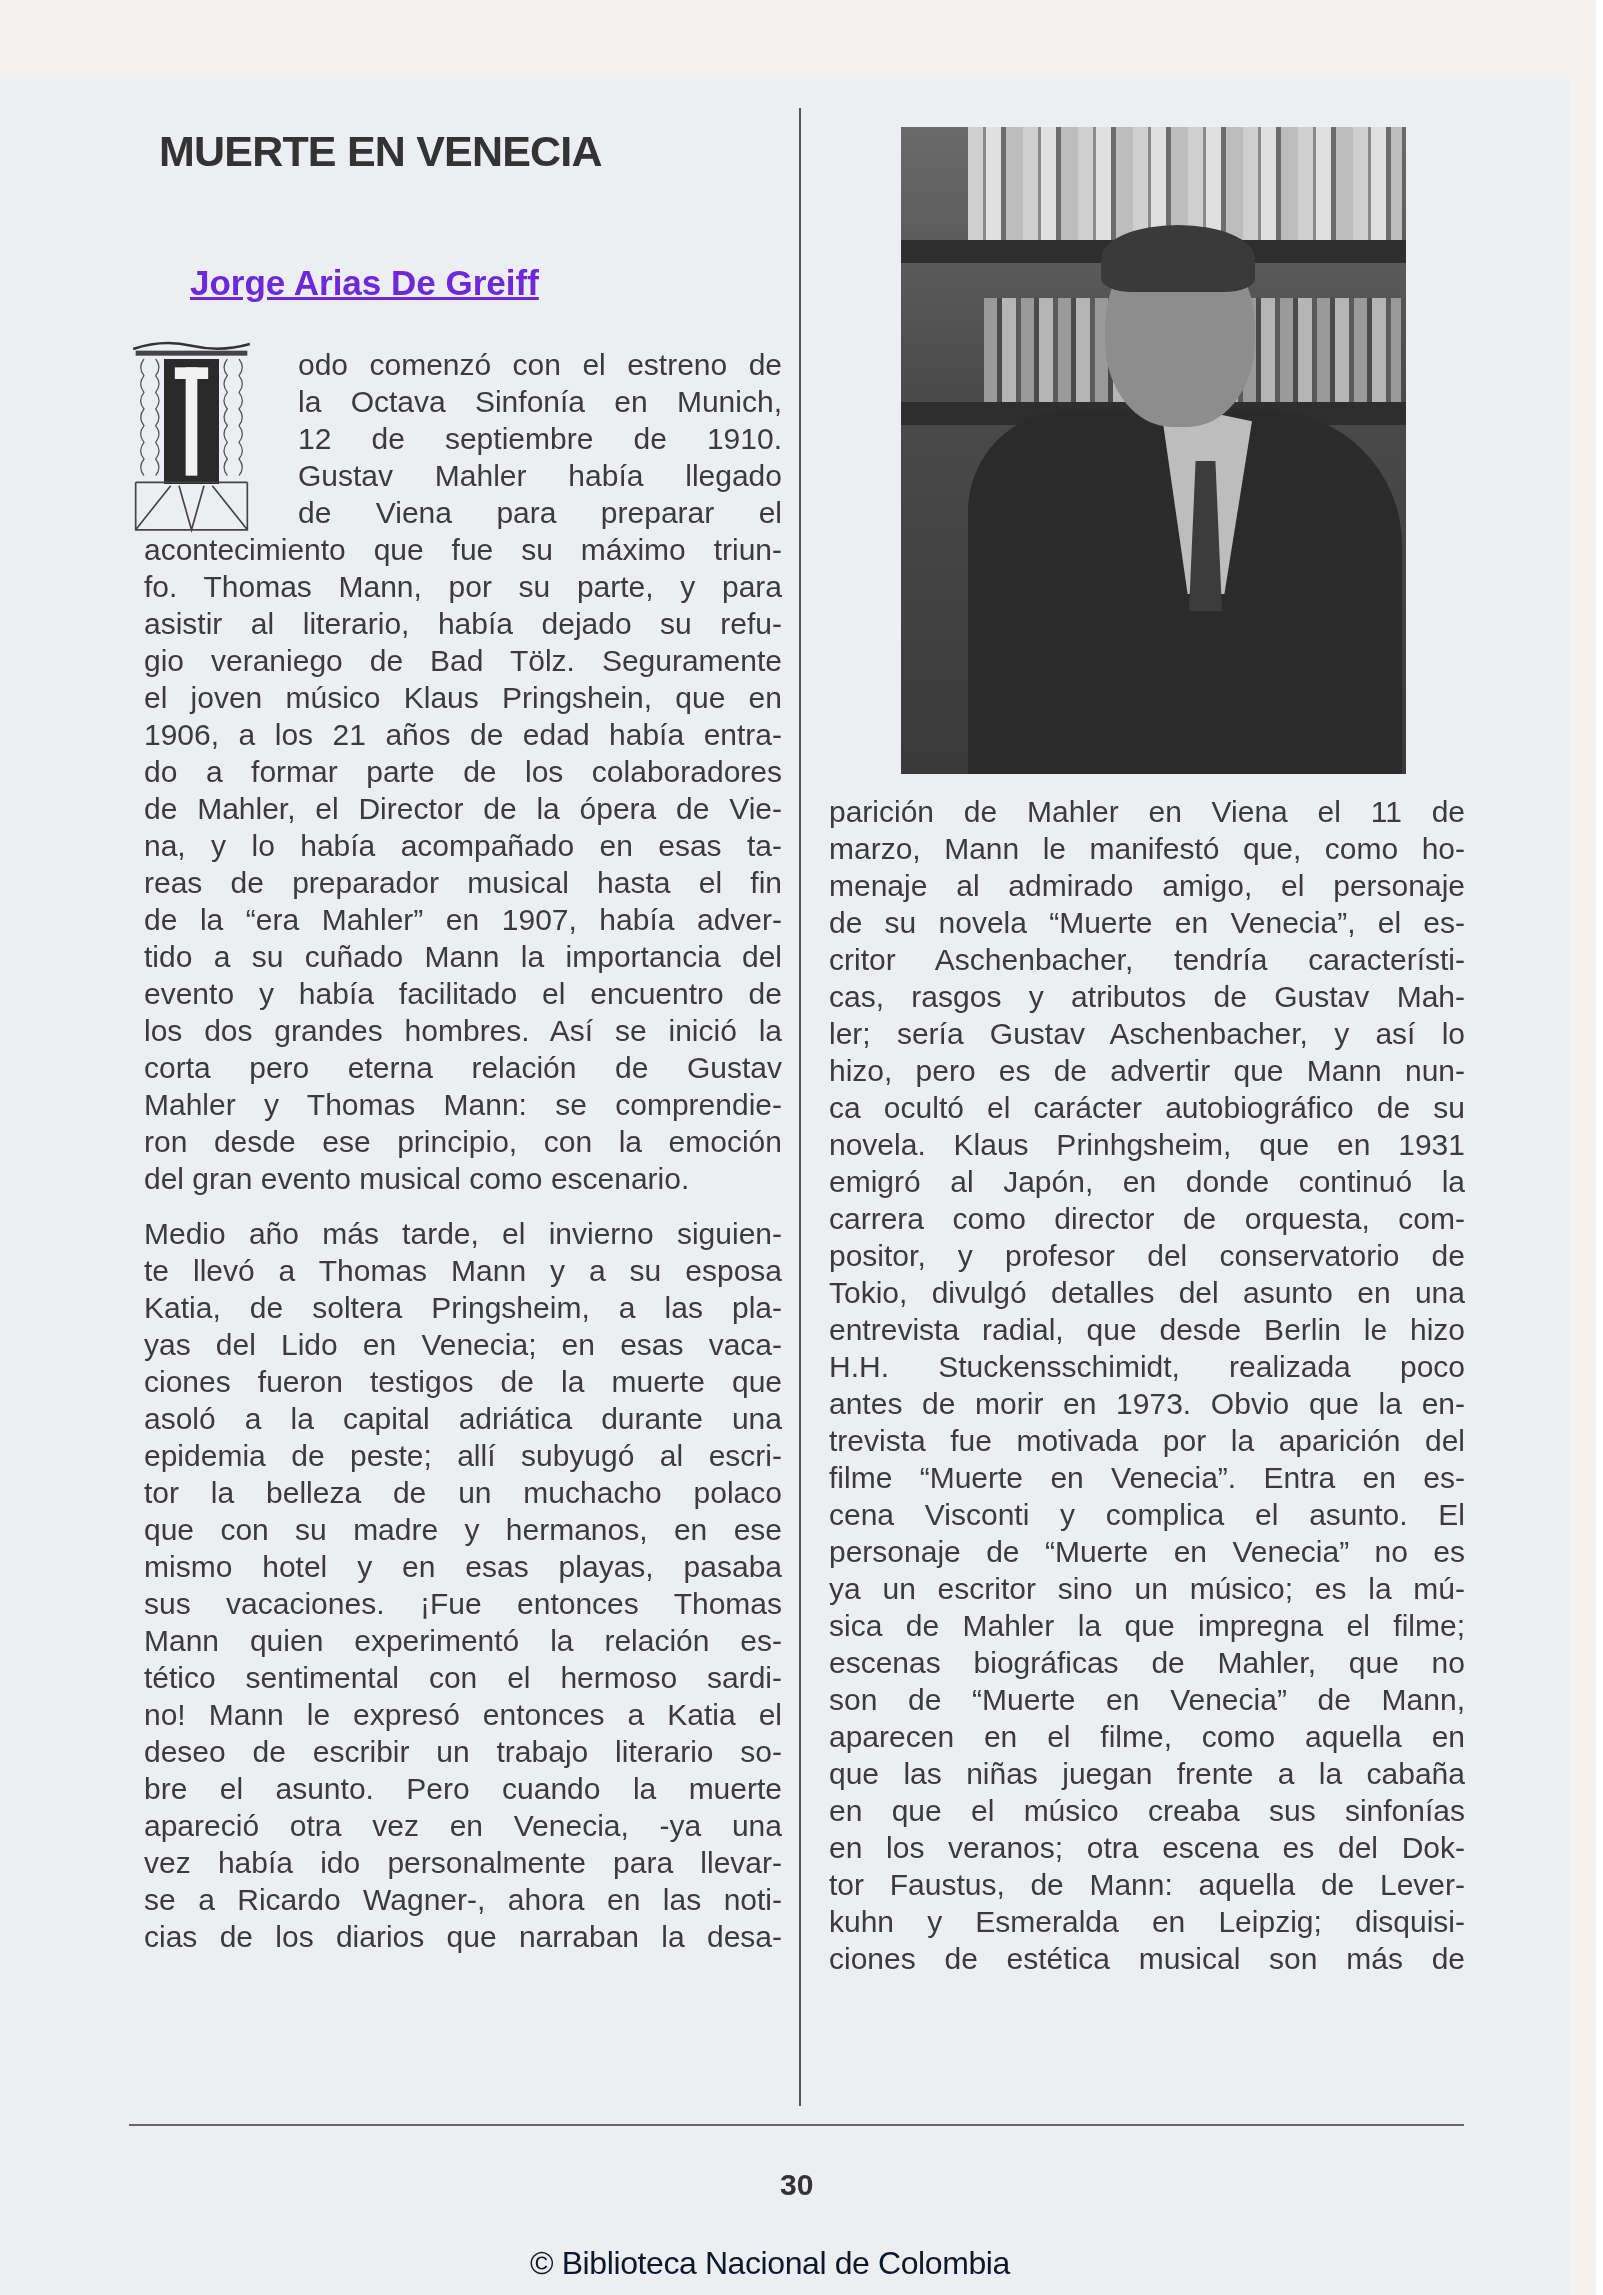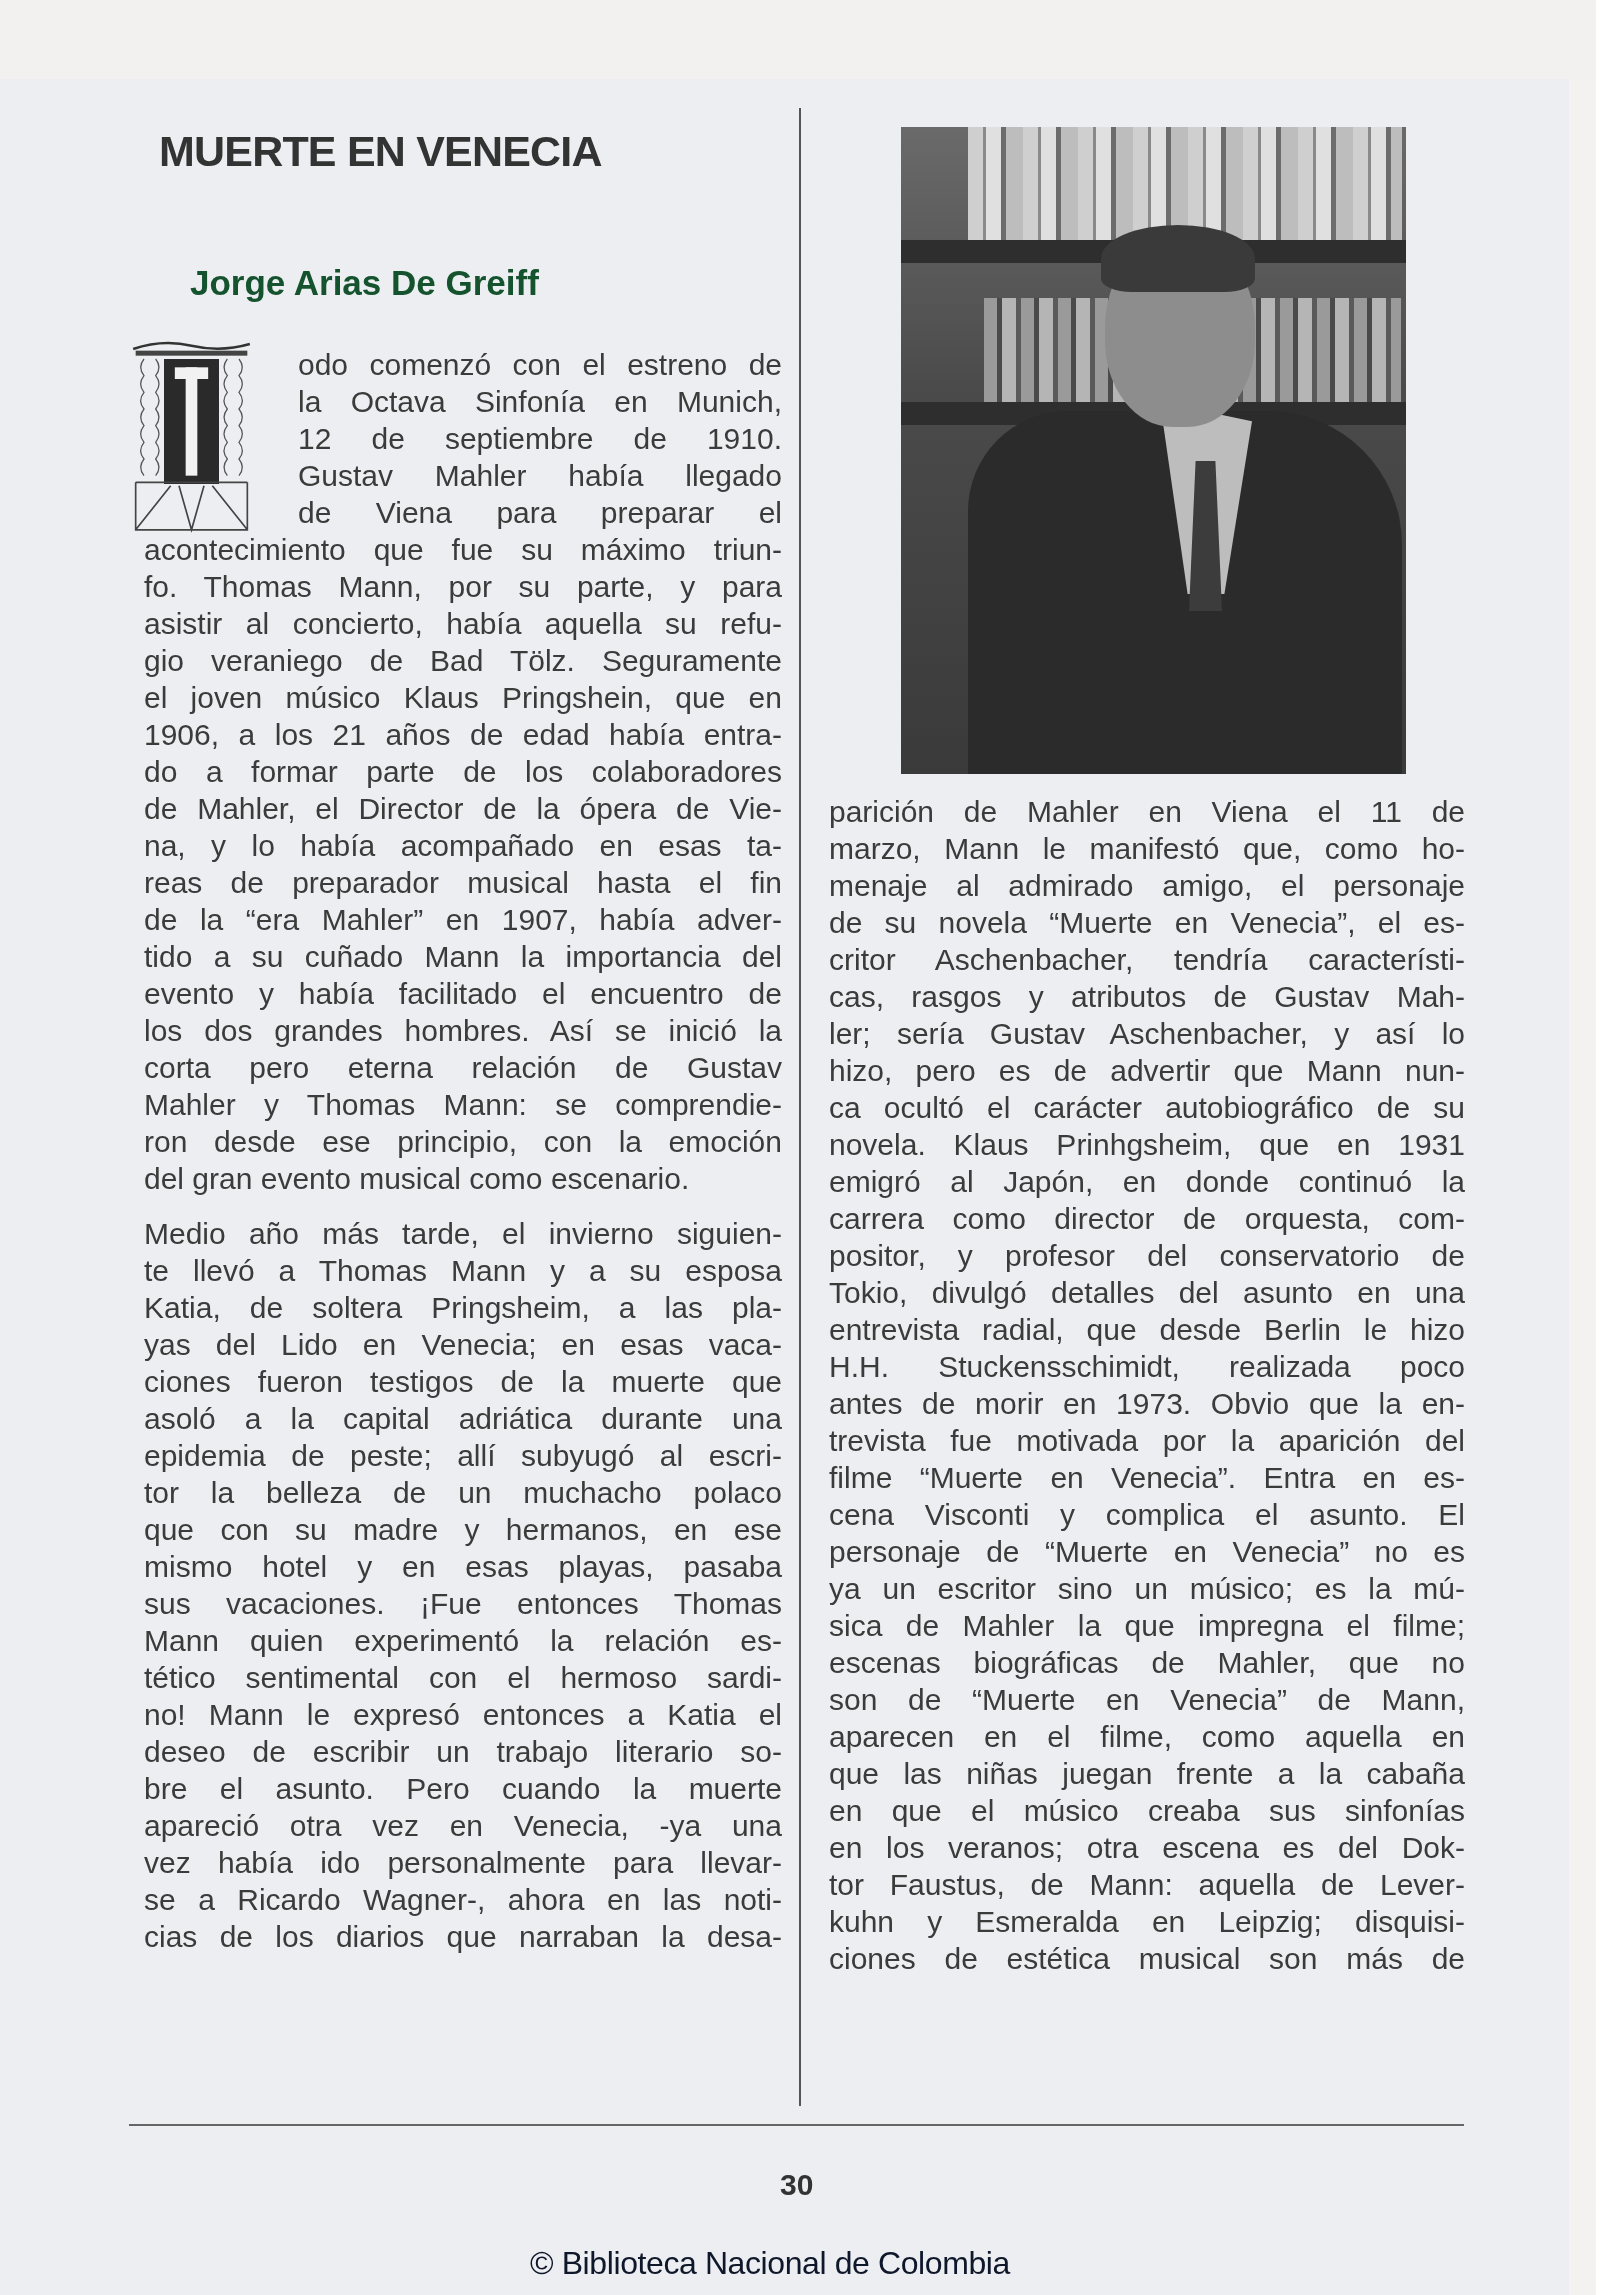--- a/index.html
+++ b/index.html
@@ -17,21 +17,21 @@
     position:absolute; left:0; top:0; width:1595px; height:79px; background:#f3f1ef;
   }
   .right-edge { position:absolute; right:0; top:0; width:8.3px; height:2295px; background:#ffffff; }
   .title {
     position:absolute; left:159px; top:127px; margin:0;
     font-size:43px; font-weight:bold; color:#333; letter-spacing:-0.8px;
     font-family:"Liberation Sans", sans-serif;
   }
   .author {
     position:absolute; left:190px; top:263px; margin:0;
-    font-size:35px; font-weight:bold; color:#14532d;
+    font-size:35px; font-weight:bold; color:#6d28d9;text-decoration:underline;
   }
   .col {
     position:absolute; font-size:30px; line-height:37px;
     text-align:justify; color:#3b3b3b;
   }
   .col .line { display:block; white-space:nowrap; text-align-last:justify; text-align:justify; }
   .col .line.last { text-align-last:left; }
   .col-left { left:129px; top:346px; width:638px;margin-left:15px; }
   .col-right { left:829px; top:793px; width:636px; }
   .dropcap-line { padding-left:154px; }
@@ -91,21 +91,21 @@
 
   <div class="col col-left">
     <div>
       <span class="line dropcap-line">odo comenzó con el estreno de</span>
       <span class="line dropcap-line">la Octava Sinfonía en Munich,</span>
       <span class="line dropcap-line">12 de septiembre de 1910.</span>
       <span class="line dropcap-line">Gustav Mahler había llegado</span>
       <span class="line dropcap-line">de Viena para preparar el</span>
       <span class="line">acontecimiento que fue su máximo triun-</span>
       <span class="line">fo. Thomas Mann, por su parte, y para</span>
-      <span class="line">asistir al concierto, había aquella su refu-</span>
+      <span class="line">asistir al literario, había dejado su refu-</span>
       <span class="line">gio veraniego de Bad Tölz. Seguramente</span>
       <span class="line">el joven músico Klaus Pringshein, que en</span>
       <span class="line">1906, a los 21 años de edad había entra-</span>
       <span class="line">do a formar parte de los colaboradores</span>
       <span class="line">de Mahler, el Director de la ópera de Vie-</span>
       <span class="line">na, y lo había acompañado en esas ta-</span>
       <span class="line">reas de preparador musical hasta el fin</span>
       <span class="line">de la “era Mahler” en 1907, había adver-</span>
       <span class="line">tido a su cuñado Mann la importancia del</span>
       <span class="line">evento y había facilitado el encuentro de</span>

